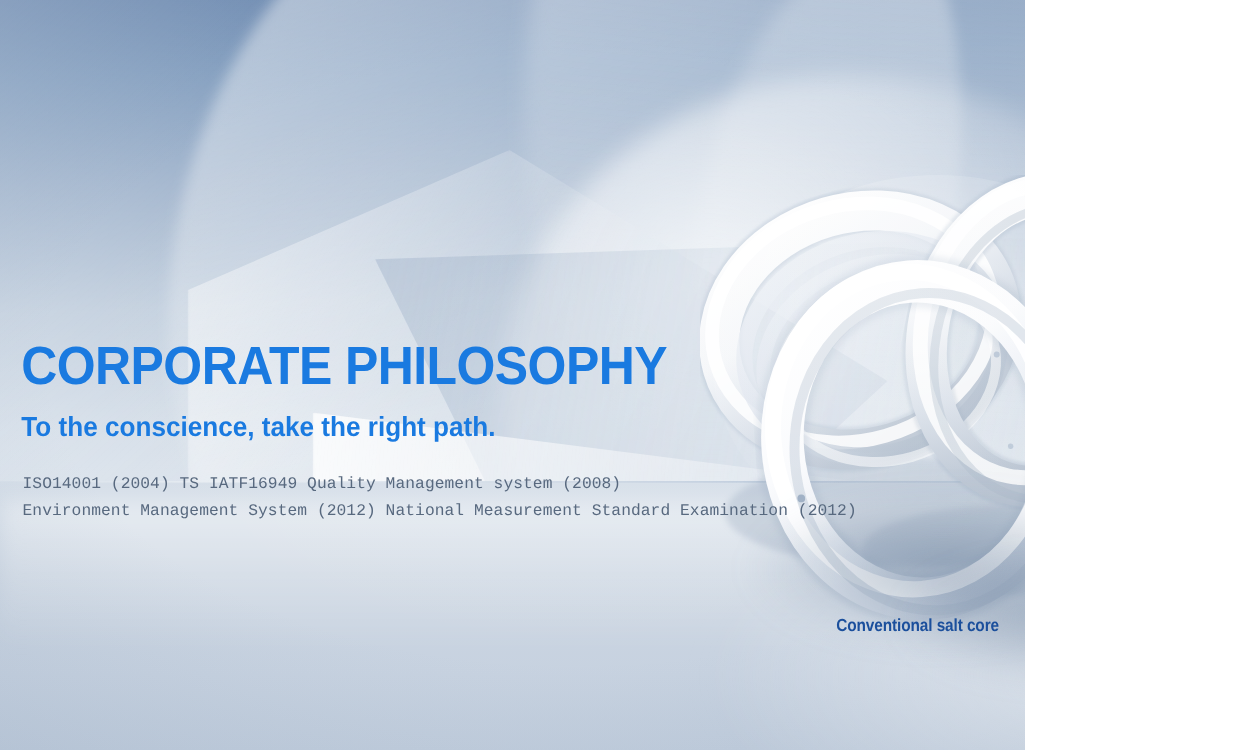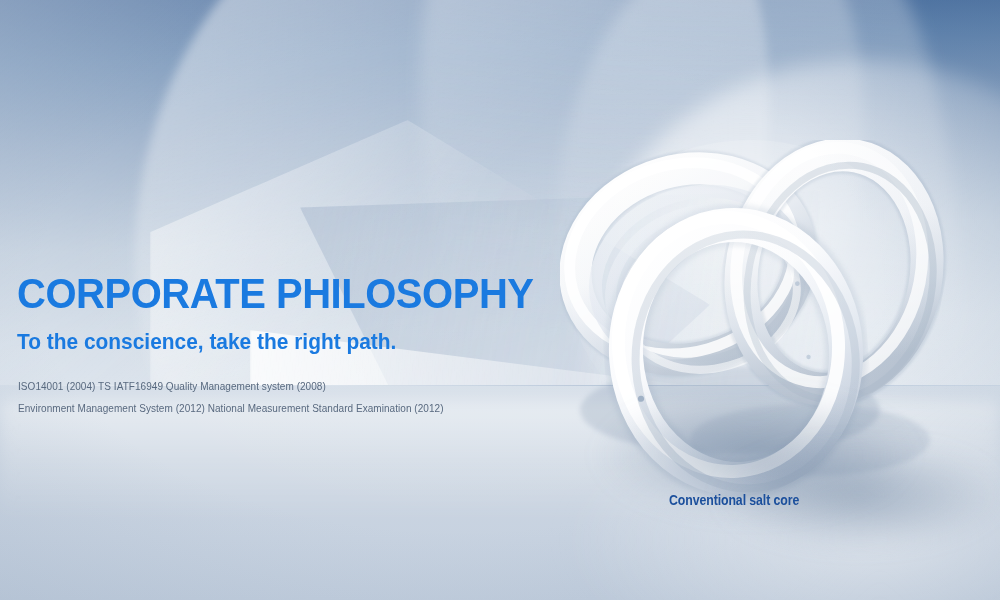--- a/index.html
+++ b/index.html
@@ -1,20 +1,20 @@
 <!DOCTYPE html>
 <html><head>
 <meta charset="utf-8">
 <style>
   html,body{margin:0;padding:0;background:#fff;}
   body{font-family:"Liberation Sans","DejaVu Sans",sans-serif;}
 
   #banner{
     position:relative;
-    width:1000px;height:600px;
+    width:820px;height:600px;
     overflow:hidden;
     background:linear-gradient(178deg,#3c6397 0%,#5c80ab 10%,#8ba3c1 24%,#b9c8d9 40%,#d2dce7 55%,#dfe6ee 70%,#d8e0ea 86%,#cdd7e3 100%);
   }
 
   
   .shape{position:absolute;pointer-events:none;}
 
   .drape-a{
     left:-180px;top:-60px;width:900px;height:560px;
     background:linear-gradient(145deg,rgba(255,255,255,.55),rgba(255,255,255,0) 62%);
@@ -124,22 +124,22 @@
     font-size:22px;
     font-weight:bold;
     line-height:1.1;
     color:#1a7ae0;
     transform:scaleX(.95);
     transform-origin:left center;
     white-space:nowrap;
   }
   .certs{margin:22px 0 0 1px;}
   .cert-line{
-    font-family:Liberation Sans, sans-serif;
-    font-size:10px;
+    font-family:Liberation Mono, monospace;
+    font-size:13px;
     line-height:21px;
     color:#58697f;
     white-space:nowrap;
     letter-spacing:.05px;
   }
   .cert-line + .cert-line{margin-top:1px;}
 
   .caption{
     position:absolute;left:669px;top:492px;
     font-family:"Liberation Sans","DejaVu Sans",sans-serif;

